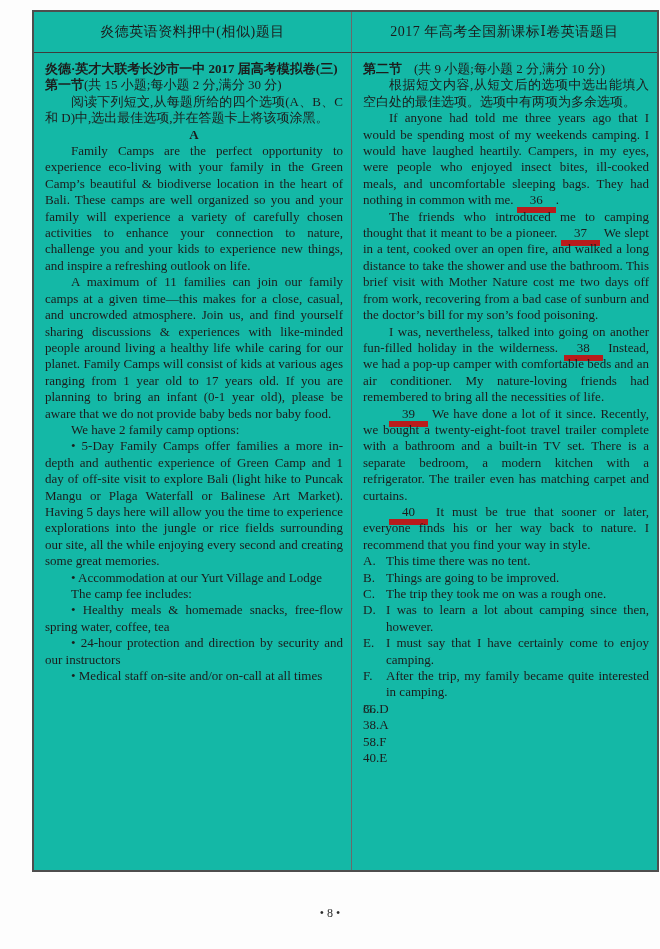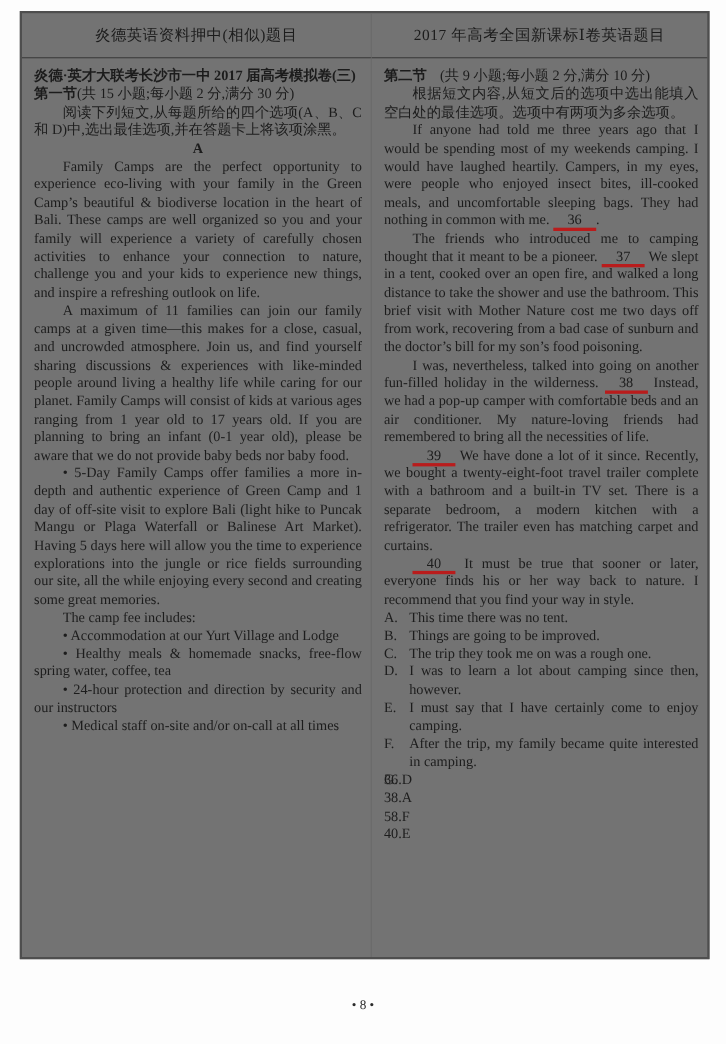--- a/index.html
+++ b/index.html
@@ -3,43 +3,43 @@
 <meta charset="utf-8">
 <style>
   html,body{margin:0;padding:0;}
   body{
     width:660px;height:949px;position:relative;
     background:#fdfdfd;
     font-family:"Liberation Serif","DejaVu Serif",serif;
     color:#1c1c1c;
   }
   .exam-table{
-    position:absolute;left:18px;top:10px;width:627px;height:862px;
+    position:absolute;left:32px;top:10px;width:627px;height:862px;
     box-sizing:border-box;border:2px solid #4e4e4e;
     display:grid;grid-template-columns:318px 1fr;grid-template-rows:41px 1fr;
-    background:#737373;
+    background:#14b8a6;
   }
   .hcell{
     display:flex;align-items:center;justify-content:center;
     font-size:14px;border-bottom:1px solid #3c3c3c;
     letter-spacing:.5px;
   }
   .vline{border-right:1px solid #6a6a6a;}
   .bcell{
     padding:8px 8px 0 11px;
     font-size:13px;line-height:16.4px;text-align:justify;
     overflow:hidden;
   }
   .bcell p{margin:0;}
   .bold{font-weight:bold;}
   .indent{text-indent:26px;}
   .passage-label{text-align:center;font-weight:bold;text-indent:0;}
   .gap{margin-left:12px;}
   .blank{
-    border-bottom:3px solid #b91c1c;
+    border-bottom:6px solid #b91c1c;
     padding:0 13px;
     margin-top:38px;
   }
   .opt{position:relative;padding-left:23px;}
   .opt .lbl{position:absolute;left:0;top:0;}
   .footer{
     position:absolute;top:906px;left:0;width:100%;
     text-align:center;font-size:12px;color:#2b2b2b;
   }
 </style>
@@ -55,23 +55,24 @@
     <span>2017 年高考全国新课标Ⅰ卷英语题目</span>
   </div>
 
   <div class="bcell vline">
     <p class="bold">炎德·英才大联考长沙市一中 2017 届高考模拟卷(三)</p>
     <p><span class="bold">第一节</span><span>(共 15 小题;每小题 2 分,满分 30 分)</span></p>
     <p class="indent">阅读下列短文,从每题所给的四个选项(A、B、C 和 D)中,选出最佳选项,并在答题卡上将该项涂黑。</p>
     <p class="passage-label">A</p>
     <p class="indent">Family Camps are the perfect opportunity to experience eco-living with your family in the Green Camp’s beautiful &amp; biodiverse location in the heart of Bali. These camps are well organized so you and your family will experience a variety of carefully chosen activities to enhance your connection to nature, challenge you and your kids to experience new things, and inspire a refreshing outlook on life.</p>
     <p class="indent">A maximum of 11 families can join our family camps at a given time—this makes for a close, casual, and uncrowded atmosphere. Join us, and find yourself sharing discussions &amp; experiences with like-minded people around living a healthy life while caring for our planet. Family Camps will consist of kids at various ages ranging from 1 year old to 17 years old. If you are planning to bring an infant (0-1 year old), please be aware that we do not provide baby beds nor baby food.</p>
+    <p class="indent">We have 2 family camp options:</p>
     <p class="indent">• 5-Day Family Camps offer families a more in-depth and authentic experience of Green Camp and 1 day of off-site visit to explore Bali (light hike to Puncak Mangu or Plaga Waterfall or Balinese Art Market). Having 5 days here will allow you the time to experience explorations into the jungle or rice fields surrounding our site, all the while enjoying every second and creating some great memories.</p>
+    <p class="indent">• Accommodation at our Yurt Village and Lodge</p>
     <p class="indent">The camp fee includes:</p>
-    <p class="indent">• Accommodation at our Yurt Village and Lodge</p>
     <p class="indent">• Healthy meals &amp; homemade snacks, free-flow spring water, coffee, tea</p>
     <p class="indent">• 24-hour protection and direction by security and our instructors</p>
     <p class="indent">• Medical staff on-site and/or on-call at all times</p>
   </div>
 
   <div class="bcell">
     <p><span class="bold">第二节</span><span class="gap">(共 9 小题;每小题 2 分,满分 10 分)</span></p>
     <p class="indent">根据短文内容,从短文后的选项中选出能填入空白处的最佳选项。选项中有两项为多余选项。</p>
 
     <p class="indent"><span>If anyone had told me three years ago that I would be spending most of my weekends camping. I would have laughed heartily. Campers, in my eyes, were people who enjoyed insect bites, ill-cooked meals, and uncomfortable sleeping bags. They had nothing in common with me. </span><span class="blank">36</span><span>.</span></p>

